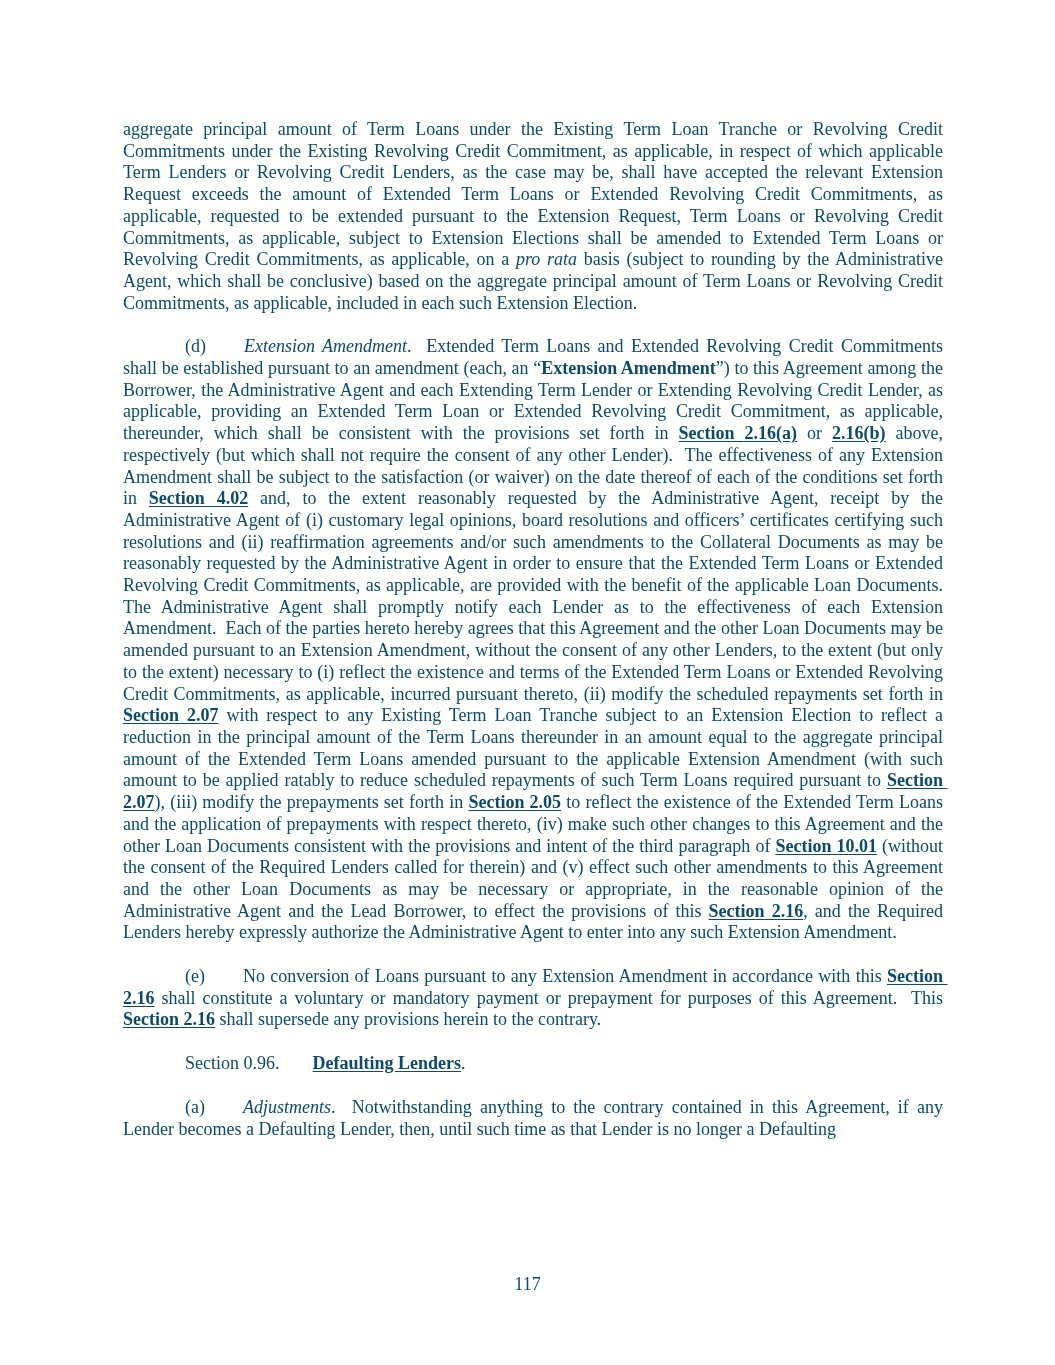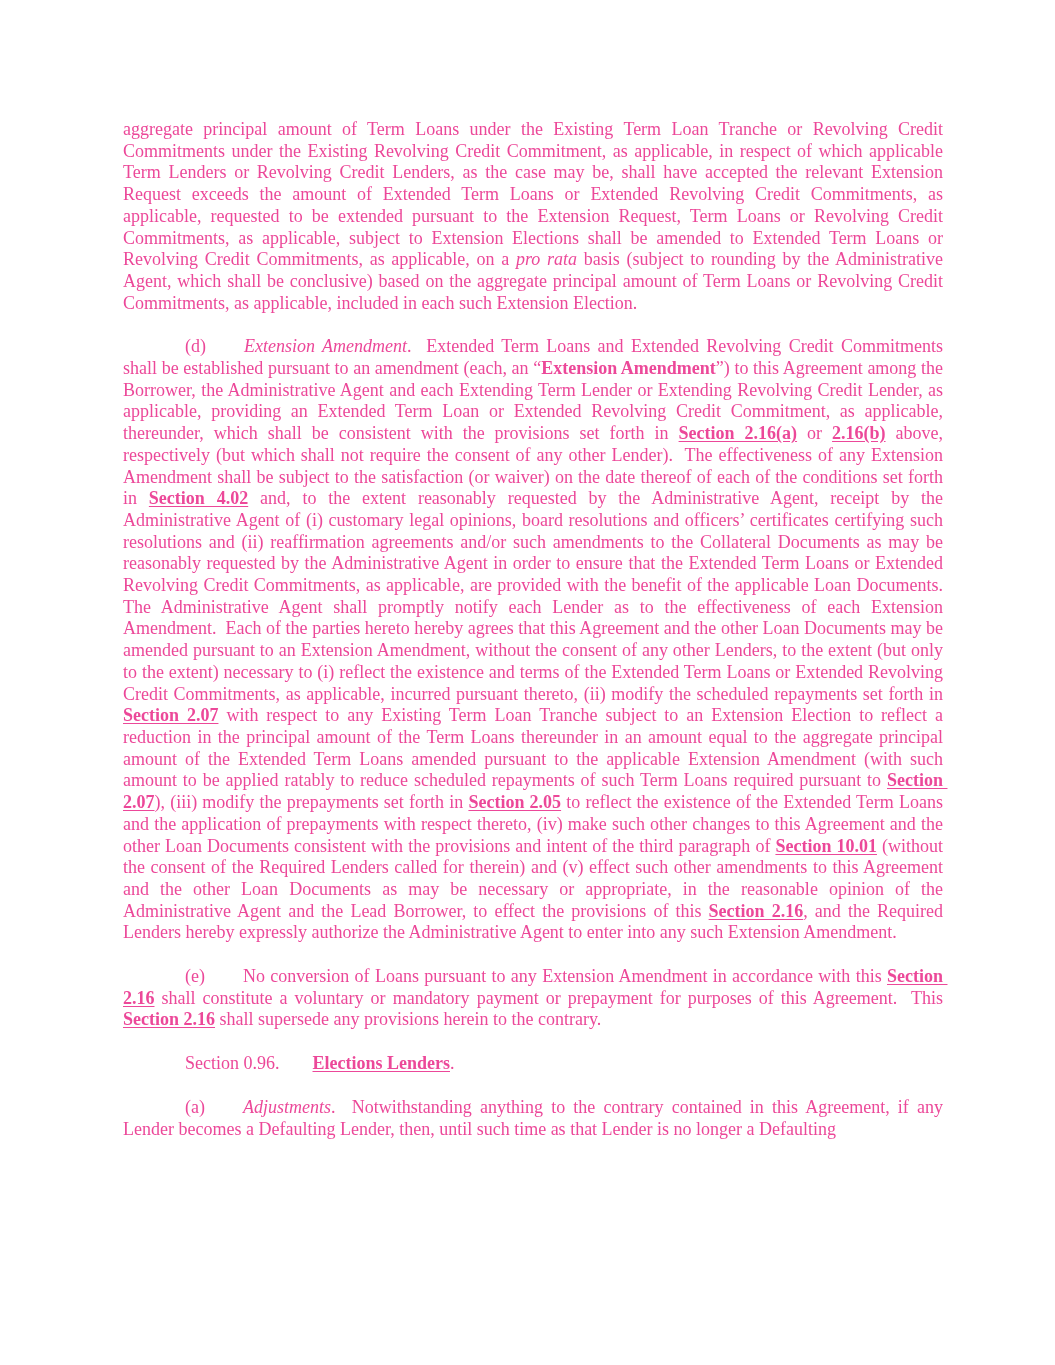--- a/index.html
+++ b/index.html
@@ -5,21 +5,21 @@
   html, body {
     margin: 0;
     padding: 0;
     background: #ffffff;
   }
   .sheet {
     position: relative;
     width: 1055px;
     height: 1365px;
     background: #ffffff;
-    color: #ec4899;
+    color: #0c4a6e;
     font-family: "Liberation Serif", "DejaVu Serif", serif;
     overflow: hidden;
   }
   .body-text {
     position: absolute;
     left: 123px;
     top: 119px;
     width: 820px;
   }
   p.para {
@@ -54,16 +54,17 @@
   }
 </style>
 </head>
 <body>
 
 <div class="sheet">
   <div class="body-text">
     <p class="para"><span>aggregate principal amount of Term Loans under the Existing Term Loan Tranche or Revolving Credit Commitments under the Existing Revolving Credit Commitment, as applicable, in respect of which applicable Term Lenders or Revolving Credit Lenders, as the case may be, shall have accepted the relevant Extension Request exceeds the amount of Extended Term Loans or Extended Revolving Credit Commitments, as applicable, requested to be extended pursuant to the Extension Request, Term Loans or Revolving Credit Commitments, as applicable, subject to Extension Elections shall be amended to Extended Term Loans or Revolving Credit Commitments, as applicable, on a </span><span class="i">pro rata</span><span> basis (subject to rounding by the Administrative Agent, which shall be conclusive) based on the aggregate principal amount of Term Loans or Revolving Credit Commitments, as applicable, included in each such Extension Election.</span></p>
     <p class="para indent"><span>(d)</span><span class="tab"></span><span class="i">Extension Amendment</span><span>.  Extended Term Loans and Extended Revolving Credit Commitments shall be established pursuant to an amendment (each, an “</span><span class="b">Extension Amendment</span><span>”) to this Agreement among the Borrower, the Administrative Agent and each Extending Term Lender or Extending Revolving Credit Lender, as applicable, providing an Extended Term Loan or Extended Revolving Credit Commitment, as applicable, thereunder, which shall be consistent with the provisions set forth in </span><span class="u">Section 2.16(a)</span><span> or </span><span class="u">2.16(b)</span><span> above, respectively (but which shall not require the consent of any other Lender).  The effectiveness of any Extension Amendment shall be subject to the satisfaction (or waiver) on the date thereof of each of the conditions set forth in </span><span class="u">Section 4.02</span><span> and, to the extent reasonably requested by the Administrative Agent, receipt by the Administrative Agent of (i) customary legal opinions, board resolutions and officers’ certificates certifying such resolutions and (ii) reaffirmation agreements and/or such amendments to the Collateral Documents as may be reasonably requested by the Administrative Agent in order to ensure that the Extended Term Loans or Extended Revolving Credit Commitments, as applicable, are provided with the benefit of the applicable Loan Documents.  The Administrative Agent shall promptly notify each Lender as to the effectiveness of each Extension Amendment.  Each of the parties hereto hereby agrees that this Agreement and the other Loan Documents may be amended pursuant to an Extension Amendment, without the consent of any other Lenders, to the extent (but only to the extent) necessary to (i) reflect the existence and terms of the Extended Term Loans or Extended Revolving Credit Commitments, as applicable, incurred pursuant thereto, (ii) modify the scheduled repayments set forth in </span><span class="u">Section 2.07</span><span> with respect to any Existing Term Loan Tranche subject to an Extension Election to reflect a reduction in the principal amount of the Term Loans thereunder in an amount equal to the aggregate principal amount of the Extended Term Loans amended pursuant to the applicable Extension Amendment (with such amount to be applied ratably to reduce scheduled repayments of such Term Loans required pursuant to </span><span class="u">Section 2.07</span><span>), (iii) modify the prepayments set forth in </span><span class="u">Section 2.05</span><span> to reflect the existence of the Extended Term Loans and the application of prepayments with respect thereto, (iv) make such other changes to this Agreement and the other Loan Documents consistent with the provisions and intent of the third paragraph of </span><span class="u">Section 10.01</span><span> (without the consent of the Required Lenders called for therein) and (v) effect such other amendments to this Agreement and the other Loan Documents as may be necessary or appropriate, in the reasonable opinion of the Administrative Agent and the Lead Borrower, to effect the provisions of this </span><span class="u">Section 2.16</span><span>, and the Required Lenders hereby expressly authorize the Administrative Agent to enter into any such Extension Amendment.</span></p>
     <p class="para indent"><span>(e)</span><span class="tab"></span><span>No conversion of Loans pursuant to any Extension Amendment in accordance with this </span><span class="u">Section 2.16</span><span> shall constitute a voluntary or mandatory payment or prepayment for purposes of this Agreement.  This </span><span class="u">Section 2.16</span><span> shall supersede any provisions herein to the contrary.</span></p>
-    <p class="para indent heading"><span>Section 0.96.</span><span class="tab-sm"></span><span class="u">Elections Lenders</span><span>.</span></p>
+    <p class="para indent heading"><span>Section 0.96.</span><span class="tab-sm"></span><span class="u">Defaulting Lenders</span><span>.</span></p>
     <p class="para indent last"><span>(a)</span><span class="tab"></span><span class="i">Adjustments</span><span>.  Notwithstanding anything to the contrary contained in this Agreement, if any Lender becomes a Defaulting Lender, then, until such time as that Lender is no longer a Defaulting</span></p>
   </div>
+  <div class="pagenum">117</div>
 </div>
 
 </body></html>

